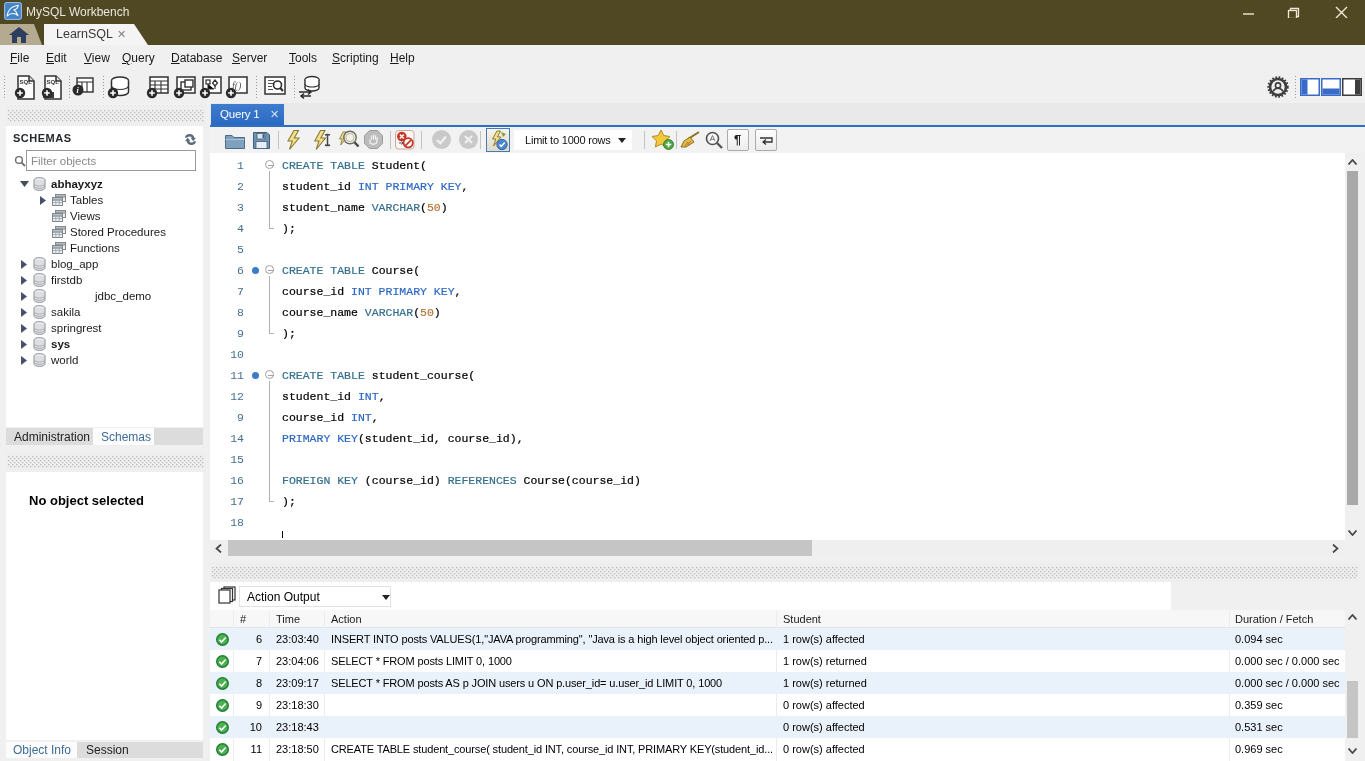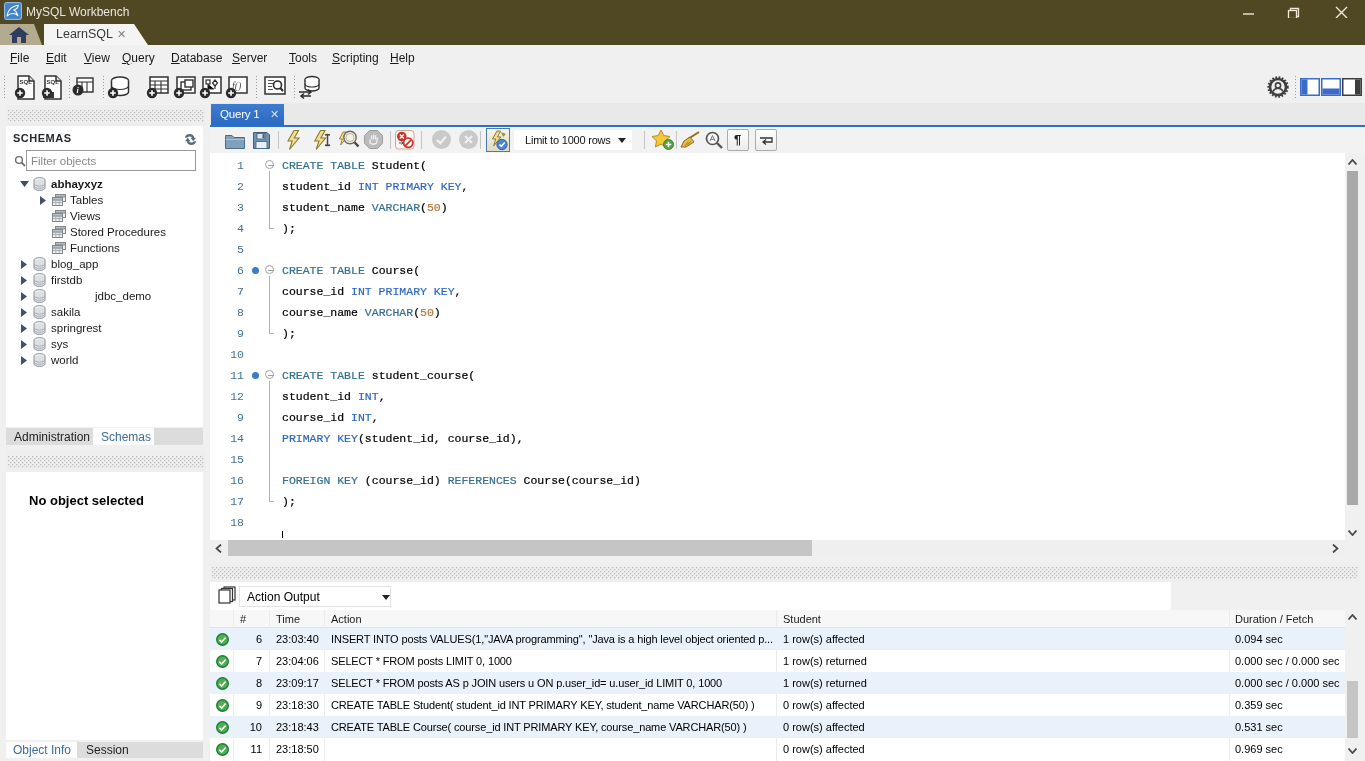--- a/index.html
+++ b/index.html
@@ -337,21 +337,21 @@
 </svg>
 <div class="trow" style="left:45px; top:194px; font-weight:normal;">springrest</div>
 <svg class="abs" style="left:15px; top:214px;" width="6" height="9" viewBox="0 0 6 9">
           <path d="M0 0 L6 4.5 L0 9 Z" fill="#44506c"></path>
         </svg>
 <svg class="abs" style="left:27px; top:211px;" width="13" height="14" viewBox="0 0 13 14">
 <ellipse cx="6.5" cy="3" rx="5.5" ry="2.4" fill="#e8eaec" stroke="#8f969c" stroke-width="1"></ellipse>
 <path d="M1 3 L1 11 A5.5 2.4 0 0 0 12 11 L12 3" fill="#dde0e3" stroke="#8f969c" stroke-width="1"></path>
 <path d="M1 6.6 A5.5 2.4 0 0 0 12 6.6 M1 8.9 A5.5 2.4 0 0 0 12 8.9" fill="none" stroke="#9aa1a7" stroke-width="0.8"></path>
 </svg>
-<div class="trow" style="left:45px; top:210px; font-weight:normal;">sys</div>
+<div class="trow" style="left:45px; top:210px; font-weight:bold;">sys</div>
 <svg class="abs" style="left:15px; top:230px;" width="6" height="9" viewBox="0 0 6 9">
           <path d="M0 0 L6 4.5 L0 9 Z" fill="#44506c"></path>
         </svg>
 <svg class="abs" style="left:27px; top:227px;" width="13" height="14" viewBox="0 0 13 14">
 <ellipse cx="6.5" cy="3" rx="5.5" ry="2.4" fill="#e8eaec" stroke="#8f969c" stroke-width="1"></ellipse>
 <path d="M1 3 L1 11 A5.5 2.4 0 0 0 12 11 L12 3" fill="#dde0e3" stroke="#8f969c" stroke-width="1"></path>
 <path d="M1 6.6 A5.5 2.4 0 0 0 12 6.6 M1 8.9 A5.5 2.4 0 0 0 12 8.9" fill="none" stroke="#9aa1a7" stroke-width="0.8"></path>
 </svg>
 <div class="trow" style="left:45px; top:226px; font-weight:normal;">world</div>
       </div>
@@ -594,42 +594,41 @@
 <div style="left:573px; top:5px;">1 row(s) returned</div>
 <div style="left:1025px; top:5px;">0.000 sec / 0.000 sec</div>
 </div>
 <div class="orow" style="top:84px;">
 <svg class="gcheck" width="13" height="13" viewBox="0 0 13 13">
 <circle cx="6.5" cy="6.5" r="5.8" fill="#4caf50" stroke="#1e7e34" stroke-width="1.4"></circle>
 <path d="M3.4 6.8 L5.6 9 L9.6 4.4" fill="none" stroke="#fff" stroke-width="1.6"></path>
       </svg>
 <div style="left:0; top:5px; width:52px; text-align:right;">9</div>
 <div style="left:66px; top:5px;">23:18:30</div>
-<div style="left:121px; top:5px; width:446px; letter-spacing:-0.14px;">CREATE TABLE Student( student_id INT PRIMARY KEY, student_name VARCHAR(50) )</div>
 <div style="left:573px; top:5px;">0 row(s) affected</div>
 <div style="left:1025px; top:5px;">0.359 sec</div>
 </div>
 <div class="orow alt" style="top:106px;">
 <svg class="gcheck" width="13" height="13" viewBox="0 0 13 13">
 <circle cx="6.5" cy="6.5" r="5.8" fill="#4caf50" stroke="#1e7e34" stroke-width="1.4"></circle>
 <path d="M3.4 6.8 L5.6 9 L9.6 4.4" fill="none" stroke="#fff" stroke-width="1.6"></path>
       </svg>
 <div style="left:0; top:5px; width:52px; text-align:right;">10</div>
 <div style="left:66px; top:5px;">23:18:43</div>
-<div style="left:121px; top:5px; width:446px; letter-spacing:-0.14px;">CREATE TABLE Course( course_id INT PRIMARY KEY, course_name VARCHAR(50) )</div>
 <div style="left:573px; top:5px;">0 row(s) affected</div>
 <div style="left:1025px; top:5px;">0.531 sec</div>
 </div>
 <div class="orow" style="top:128px;">
 <svg class="gcheck" width="13" height="13" viewBox="0 0 13 13">
 <circle cx="6.5" cy="6.5" r="5.8" fill="#4caf50" stroke="#1e7e34" stroke-width="1.4"></circle>
 <path d="M3.4 6.8 L5.6 9 L9.6 4.4" fill="none" stroke="#fff" stroke-width="1.6"></path>
       </svg>
 <div style="left:0; top:5px; width:52px; text-align:right;">11</div>
 <div style="left:66px; top:5px;">23:18:50</div>
+<div style="left:121px; top:5px; width:446px; letter-spacing:-0.14px;">CREATE TABLE student_course( student_id INT, course_id INT, PRIMARY KEY(student_id...</div>
 <div style="left:573px; top:5px;">0 row(s) affected</div>
 <div style="left:1025px; top:5px;">0.969 sec</div>
 </div>
   </div>
 
   <div class="abs vscroll" id="vs-editor" style="left:1346px; top:155px; height:385px;">
     <svg class="abs" style="left:2px; top:4px;" width="9" height="6" viewBox="0 0 9 6">
       <path d="M0.5 5.5 L4.5 1 L8.5 5.5" fill="none" stroke="#4a4a4a" stroke-width="1.8"></path>
     </svg>
     <div class="vthumb" style="top:16px; height:334px; background:#a9a9a9;"></div>

